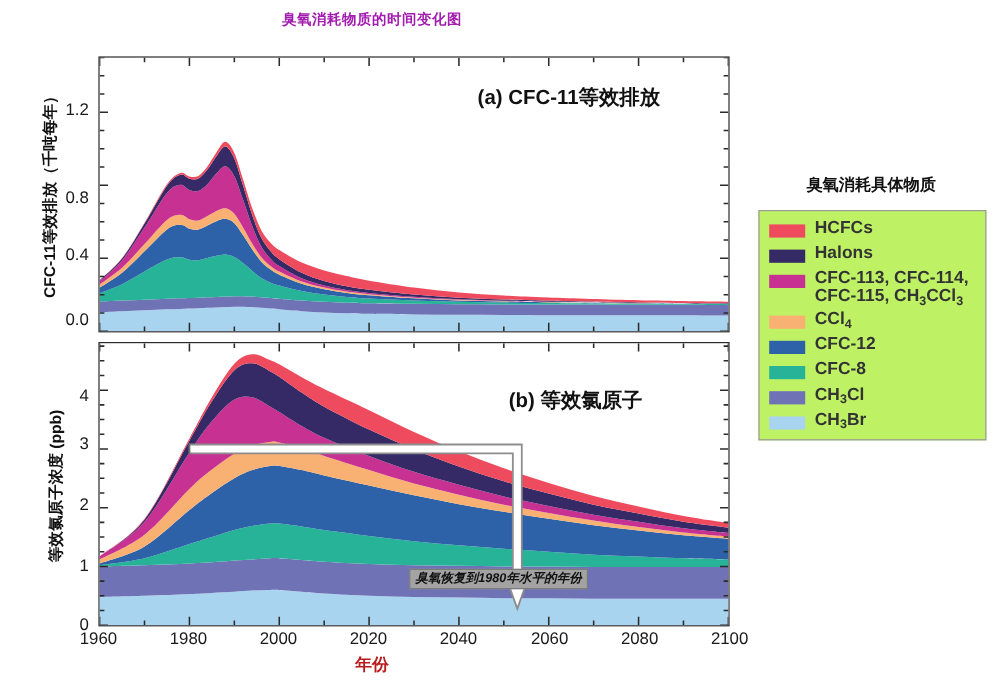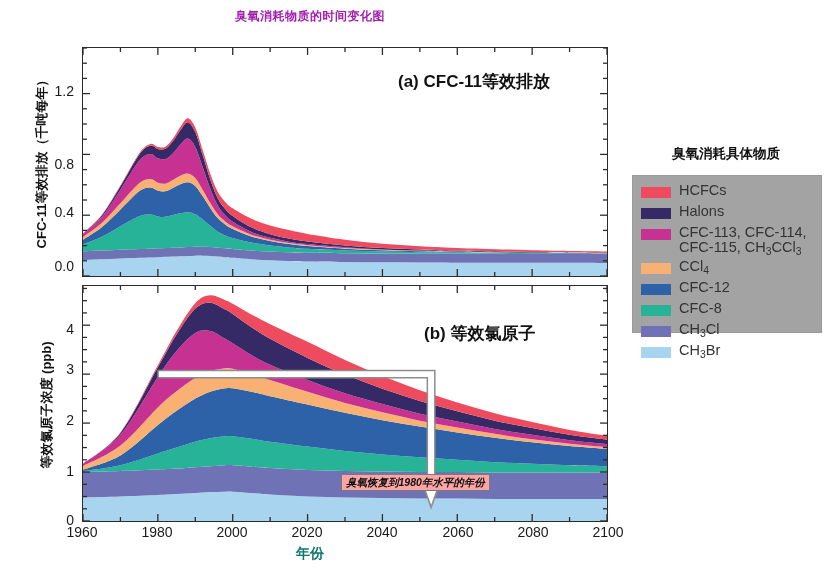--- a/index.html
+++ b/index.html
@@ -51,41 +51,42 @@
   .ytick{
     position:absolute;font-size:14px;color:#1a1a1a;
     text-align:right;width:56px;
   }
   .xtick{
     position:absolute;font-size:14px;color:#1a1a1a;
     text-align:center;width:60px;
   }
   #xtitle{
     position:absolute;left:0;top:545px;width:620px;text-align:center;
-    font-size:14px;font-weight:bold;color:#0f766e;
+    font-size:14px;font-weight:bold;color:#b91c1c;
   }
 
   
   #annotation{
     position:absolute;left:341px;top:474px;
-    background:#fca5a5;border:1px solid #7a7a7a;
+    background:#a3a3a3;border:1px solid #7a7a7a;
     padding:1px 4px 2px 4px;
     font-size:10.5px;font-style:italic;font-weight:bold;color:#111;
     white-space:nowrap;line-height:1.15;
   }
 
   
   #legend-title{
     position:absolute;left:626px;top:145px;width:200px;
     font-size:13.5px;font-weight:bold;color:#111;text-align:center;
   }
   #legend-box{
-    position:absolute;left:632px;top:175px;width:190px;height:158px;
-    border:1px solid #9a9a9a;background:#a3a3a3;box-sizing:border-box;
+    position:absolute;left:632px;top:175px;width:190px;height:192px;
+    border:1px solid #9a9a9a;background:#bef264;box-sizing:border-box;
     padding:7px 0 0 0;
+    font-weight:bold;
   }
   .legend-row{
     display:flex;align-items:flex-start;margin:0 0 2px 8px;min-height:19px;
   }
   .swatch{
     width:30px;height:11px;flex:0 0 30px;margin-top:4px;margin-right:8px;
     border:0;
   }
   .legend-label{
     font-size:14.5px;color:#333;line-height:1.02;white-space:pre-line;

